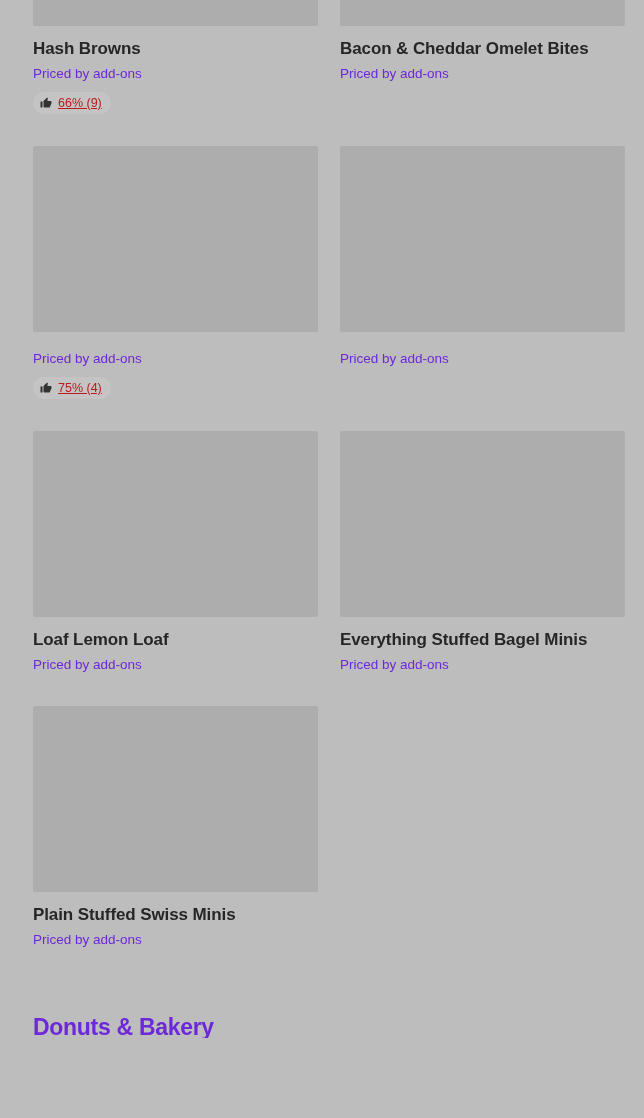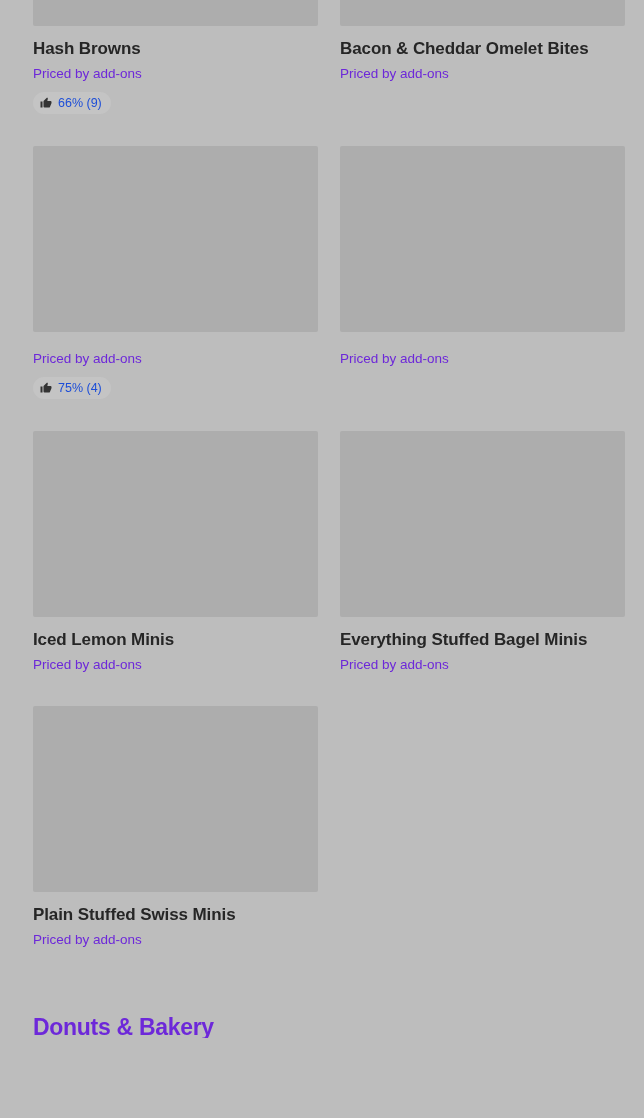--- a/index.html
+++ b/index.html
@@ -90,21 +90,22 @@
   .rating-badge {
     display: inline-flex;
     align-items: center;
     gap: 6px;
     margin-top: 9px;
     padding: 3px 9px 3px 7px;
     border-radius: 11px;
     background: #c4c4c4;
     font-size: 12.5px;
     line-height: 16px;
-    color: #1d4ed8;
+    color: #b91c1c;
+    text-decoration: underline;
   }
 
   .thumb-icon {
     width: 12px;
     height: 12px;
     display: inline-block;
     flex: 0 0 12px;
   }
   .thumb-icon svg { display: block; }
 
@@ -180,21 +181,21 @@
         </div>
       </div>
     </div>
 
     <div class="row-gap"></div>
 
     <div class="row">
       <div class="card">
         <div class="card-photo"></div>
         <div class="card-body">
-          <div class="card-title">Iced Lemon Minis</div>
+          <div class="card-title">Loaf Lemon Loaf</div>
           <div class="card-subtitle">Priced by add-ons</div>
 
         </div>
       </div>
       <div class="card">
         <div class="card-photo"></div>
         <div class="card-body">
           <div class="card-title">Everything Stuffed Bagel Minis</div>
           <div class="card-subtitle">Priced by add-ons</div>
 

